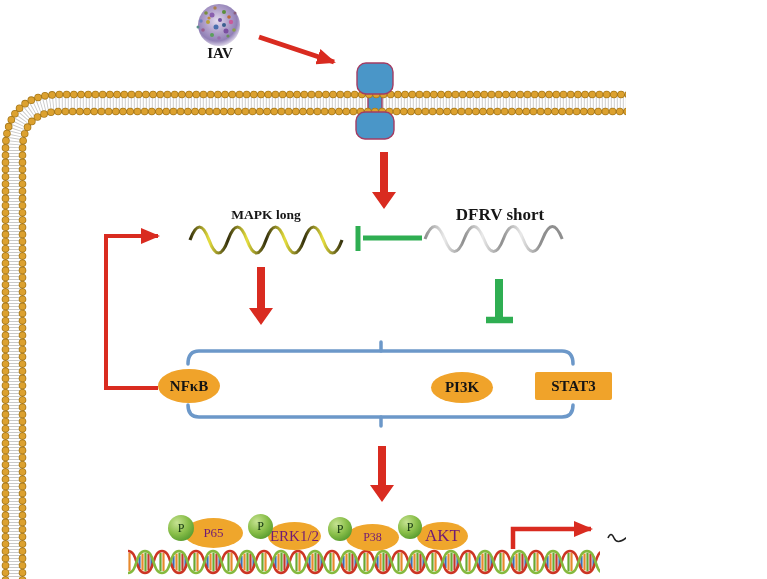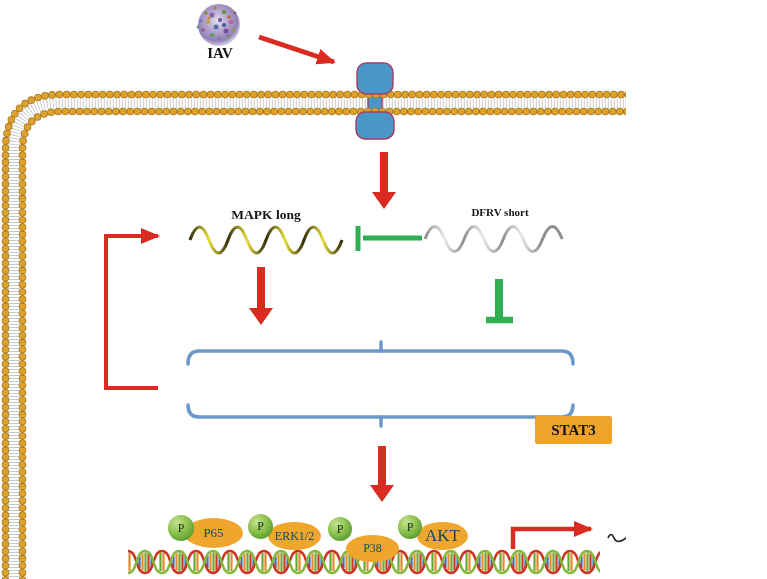--- a/index.html
+++ b/index.html
@@ -4,21 +4,21 @@
 <style>
   html,body{margin:0;padding:0;background:#ffffff;}
   .canvas{position:relative;width:626px;height:579px;background:#ffffff;overflow:hidden;
           font-family:"Liberation Serif",serif;}
   .art{position:absolute;left:0;top:0;z-index:1;}
   .lbl{position:absolute;z-index:4;font-weight:bold;color:#161616;text-align:center;line-height:1.1;}
   .node{position:absolute;z-index:2;background:#f0a32a;border-radius:50%;display:flex;
         align-items:center;justify-content:center;font-weight:bold;color:#141414;}
   .node.rect{border-radius:2px;}
   .prot{position:absolute;z-index:2;background:#efa62c;border-radius:50%;display:flex;
-        align-items:center;justify-content:center;color:#0c4a6e;font-weight:normal;}
+        align-items:center;justify-content:center;color:#701a75;font-weight:normal;}
   .pbadge{position:absolute;z-index:3;border-radius:50%;display:flex;align-items:center;justify-content:center;
         background:radial-gradient(circle at 35% 30%, #c6e292 0%, #8abf4a 45%, #569a2e 80%, #447c24 100%);
         color:#10320e;font-size:12px;}
 </style>
 </head>
 <body>
 
 <div class="canvas">
 
   <svg class="art" width="767" height="579" viewBox="0 0 767 579">
@@ -137,27 +137,29 @@
 
     <rect x="128" y="547" width="472" height="30" fill="url(#dna)"></rect>
 
     <path fill="none" stroke="#d92b20" stroke-width="4.5" marker-end="url(#mred)" d="M513 549 L513 529 L591 529"></path>
 
     <path fill="none" stroke="#222" stroke-width="1.6" d="M608 538 Q611 531 614 538 T626 538 T638 538 T650 538 T662 538 T674 538 T686 538 T700 538"></path>
   </svg>
 
   <div class="lbl" style="left:196px;top:45px;width:48px;font-size:15px;">IAV</div>
   <div class="lbl" style="left:214px;top:208px;width:104px;font-size:13.5px;">MAPK long</div>
-  <div class="lbl" style="left:448px;top:206px;width:104px;font-size:11px;">DFRV short</div>
+  <div class="lbl" style="left:448px;top:206px;width:104px;font-size:17px;">DFRV short</div>
 
-  <div class="node rect" style="left:535px;top:372px;width:77px;height:28px;font-size:15px;margin-top:44px;">STAT3</div>
+  <div class="node" style="left:158px;top:369px;width:62px;height:34px;font-size:15px;">NFκB</div>
+  <div class="node" style="left:431px;top:372px;width:62px;height:31px;font-size:15px;">PI3K</div>
+  <div class="node rect" style="left:535px;top:372px;width:77px;height:28px;font-size:15px;">STAT3</div>
 
   <div class="prot" style="left:184px;top:518px;width:59px;height:30px;font-size:13px;">P65</div>
-  <div class="prot" style="left:268px;top:522px;width:53px;height:28px;font-size:12px;">ERK1/2</div>
-  <div class="prot" style="left:346px;top:524px;width:53px;height:27px;font-size:12px;margin-top:11px;">P38</div>
+  <div class="prot" style="left:268px;top:522px;width:53px;height:28px;font-size:15px;">ERK1/2</div>
+  <div class="prot" style="left:346px;top:524px;width:53px;height:27px;font-size:12px;">P38</div>
   <div class="prot" style="left:417px;top:522px;width:51px;height:28px;font-size:17px;">AKT</div>
 
   <div class="pbadge" style="left:168px;top:515px;width:26px;height:26px;">P</div>
   <div class="pbadge" style="left:248px;top:514px;width:25px;height:25px;">P</div>
   <div class="pbadge" style="left:328px;top:517px;width:24px;height:24px;">P</div>
   <div class="pbadge" style="left:398px;top:515px;width:24px;height:24px;">P</div>
 
 </div>
 
 </body></html>

